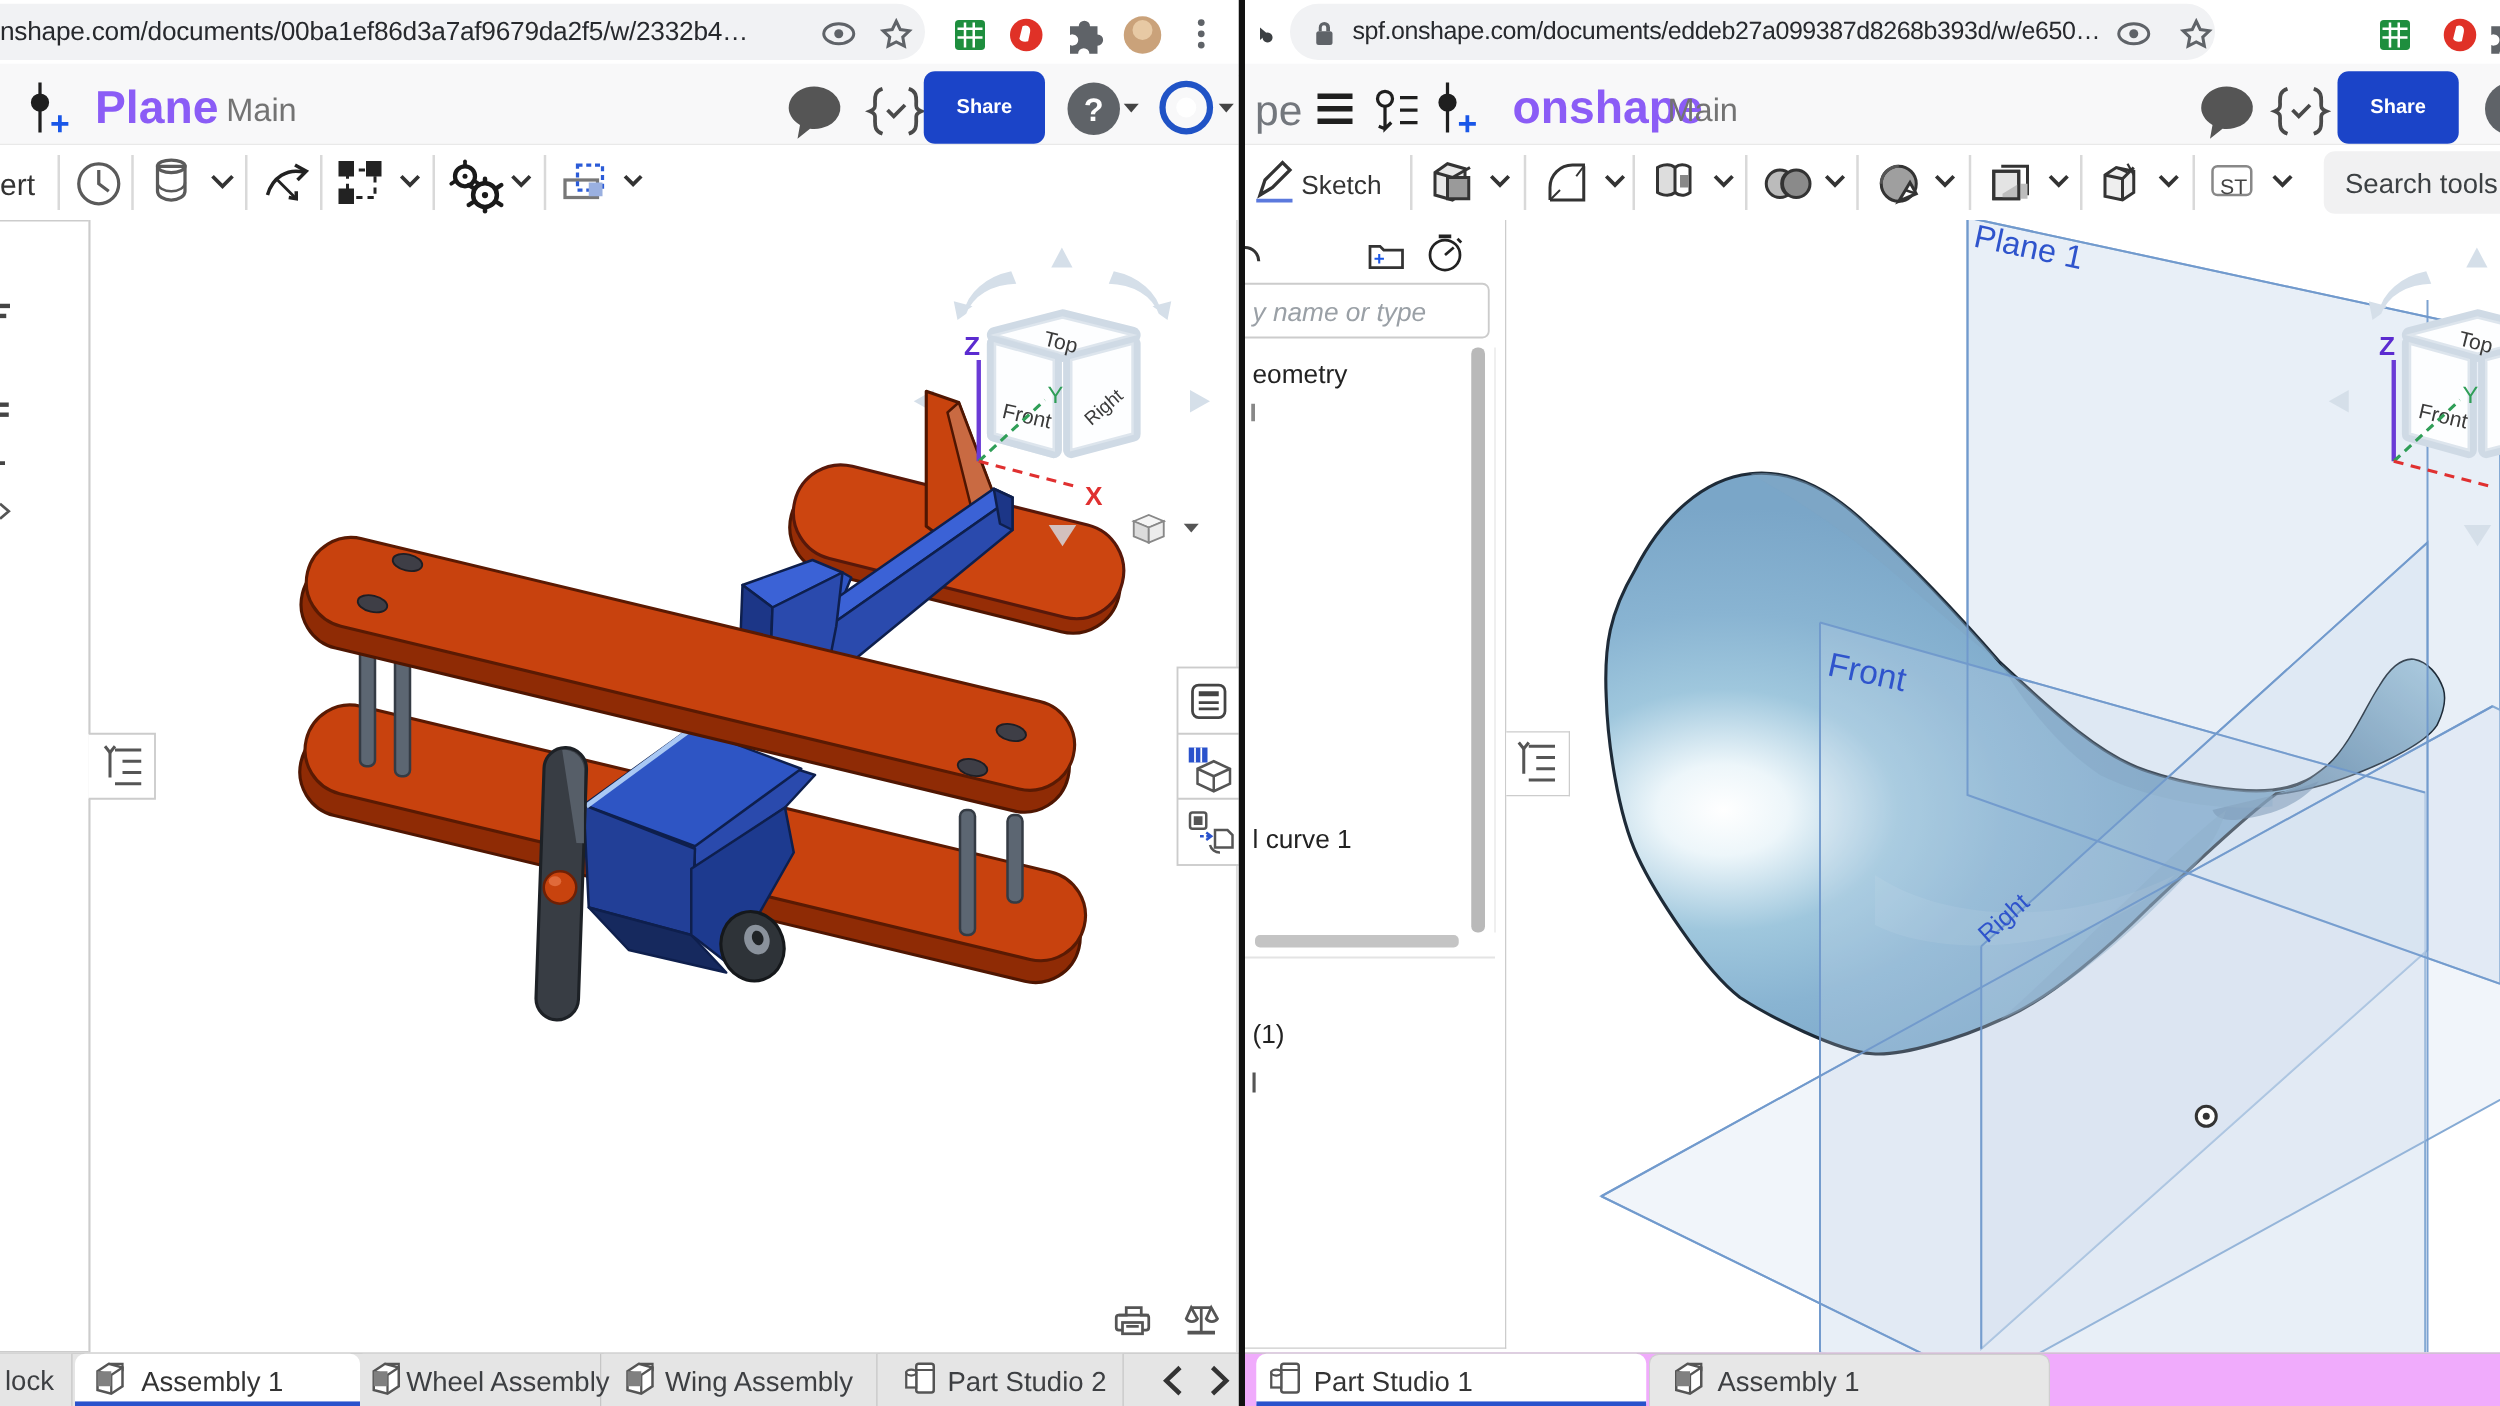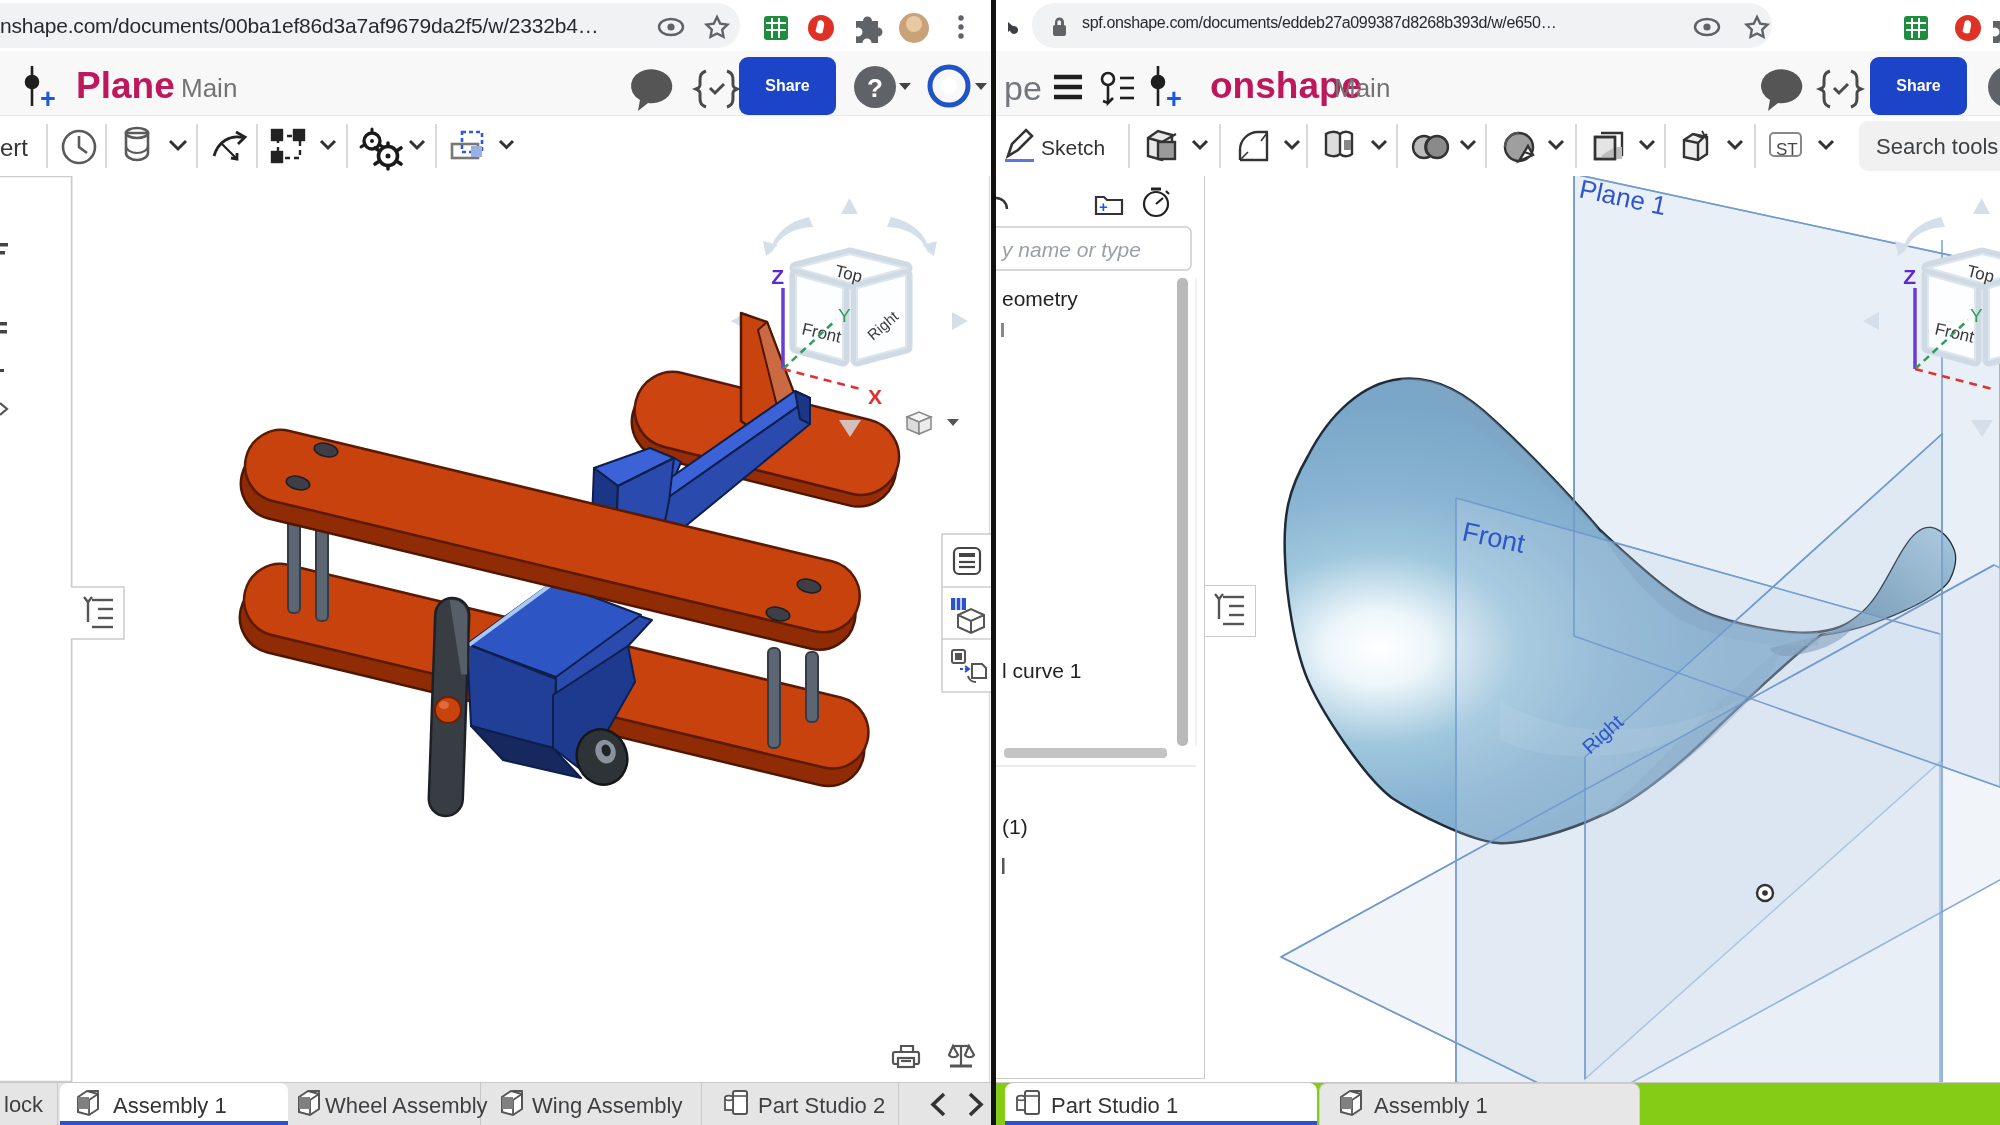--- a/index.html
+++ b/index.html
@@ -8,21 +8,21 @@
   #stage { position:relative; width:2000px; height:1125px; background:#fff; }
   .win { position:absolute; top:0; height:1125px; overflow:hidden; background:#fff; }
   #winL { left:0; width:991px; }
   #divider { left:991px; width:5px; height:1125px; background:#111; position:absolute; top:0; }
   #winR { left:996px; width:1004px; }
   .browserRow { position:absolute; top:0; left:0; right:0; height:61px; background:#fff; border-bottom:1px solid #ddd;text-decoration:underline; }
   .urlpill { position:absolute; background:#f1f2f4; border-radius:24px; height:45px; top:3px; }
   .urltext { position:absolute; top:14px; font-size:21px; letter-spacing:-0.2px; color:#27292d; white-space:nowrap; }
   .hdr { position:absolute; top:51px; left:0; right:0; height:65px; background:#f8f8f9; border-bottom:1px solid #e9e9e9; }
   .tbar { position:absolute; top:116px; left:0; right:0; height:60px; background:#fff; }
-  .doc-title { font-size:37px; font-weight:bold; color:#be185d; position:absolute; top:14px; }
+  .doc-title { font-size:37px; font-weight:bold; color:#8b5cf6; position:absolute; top:14px; }
   .doc-sub { font-size:26px; color:#737373; position:absolute; top:22px; }
   .sharebtn { position:absolute; top:6px; width:97px; height:58px; background:#1b44c8; border-radius:9px; color:#fff; font-size:16px; font-weight:bold; text-align:center; line-height:58px; }
   .searchtools { position:absolute; background:#f1f1f2; border-radius:9px; height:50px; top:5px; color:#3c4043; font-size:22px; white-space:nowrap; overflow:hidden; }
   .key { display:inline-block; border:2px solid #c8cacc; background:#fff; border-radius:5px; font-size:17px; color:#555; text-align:center; }
   .tabbar { position:absolute; left:0; right:0; bottom:0; height:43px; background:#e5e5e5; border-top:1px solid #c8c8c8; }
   .tab { position:absolute; top:0; bottom:0; font-size:22px; color:#3d3f42; }
   .tab .lbl { position:absolute; left:50px; top:9px; white-space:nowrap; }
   .graytab { background:#e5e5e5; border-right:1px solid #c6c6c6; }
   .activetab { background:#fff; border-bottom:4px solid #2a52cc; }
   svg text { font-family:"Liberation Sans", sans-serif; }
@@ -411,21 +411,21 @@
               <line x1="1906" y1="23" x2="1926" y2="23"></line>
               <line x1="1906" y1="30" x2="1926" y2="30"></line>
               <line x1="1912" y1="18" x2="1912" y2="38"></line>
               <line x1="1919" y1="18" x2="1919" y2="38"></line>
             </g>
           <circle cx="1968" cy="28" r="13" fill="#e03127"></circle>
           <path d="M1965 21 c4 -2 7 1 6 5 l-1.5 7 c-3 1 -6 0 -7 -2 z" fill="#fff"></path>
           <path d="M1993 21 h7 a4.5 4.5 0 1 1 9 0 h6 v6.5 a4.5 4.5 0 1 1 0 9 v6.5 h-6.5 a4.5 4.5 0 1 0 -9 0 h-6.5 v-7 a4.5 4.5 0 1 0 0 -8 z" fill="#5f6368"></path>
         </g>
       </svg>
-      <div class="urltext" style="left:86px;font-size:16px;letter-spacing:-0.35px;">spf.onshape.com/documents/eddeb27a099387d8268b393d/w/e650…</div>
+      <div class="urltext" style="left:86px;font-size:20px;letter-spacing:-0.35px;">spf.onshape.com/documents/eddeb27a099387d8268b393d/w/e650…</div>
     </div>
     <div class="hdr">
       <svg class="abs" style="left:0;top:0" width="1004" height="65" viewBox="996 51 1004 65">
         <text x="1004" y="100" font-size="34" fill="#73777d">pe</text>
         <g stroke="#1f1f1f" stroke-width="4.5">
             <line x1="1054" y1="77" x2="1082" y2="77"></line>
             <line x1="1054" y1="87" x2="1082" y2="87"></line>
             <line x1="1054" y1="97" x2="1082" y2="97"></line>
           </g>
         <g fill="none" stroke="#1f1f1f" stroke-width="2.6">
@@ -674,21 +674,21 @@
             <line x1="18" y1="11" x2="39" y2="11"></line>
             <line x1="24" y1="20" x2="39" y2="20"></line>
             <line x1="24" y1="29" x2="39" y2="29"></line>
             <line x1="18" y1="38" x2="39" y2="38"></line>
             <path d="M10 8 l4 5 4 -5"></path>
             <line x1="14" y1="13" x2="14" y2="33"></line>
           </g>
         </svg>
       </div>
     </div>
-    <div class="tabbar" style="background:#84cc16;">
+    <div class="tabbar" style="background:#f0abfc;">
       <div class="tab activetab" style="left:9px;width:312px;border-radius:8px 8px 0 0;"></div>
       <div class="tab" style="left:323px;width:321px;background:#e7e7e7;border-radius:8px 8px 0 0;border:1px solid #cfcfcf;border-bottom:none;"></div>
       <svg class="abs" style="left:0;top:0" width="1004" height="43" viewBox="996 0 1004 43">
         <g id="rtabicons">
           <g transform="translate(1016,7)">
             <rect x="9" y="1" width="14" height="23" rx="2" fill="#fff" stroke="#555" stroke-width="2"></rect>
             <path d="M9 6 h14" stroke="#555" stroke-width="1.6"></path>
             <rect x="1" y="8" width="8" height="12" fill="#fff" stroke="#555" stroke-width="1.8"></rect>
             <ellipse cx="5" cy="8" rx="4" ry="2.4" fill="#fff" stroke="#555" stroke-width="1.8"></ellipse>
           </g>

